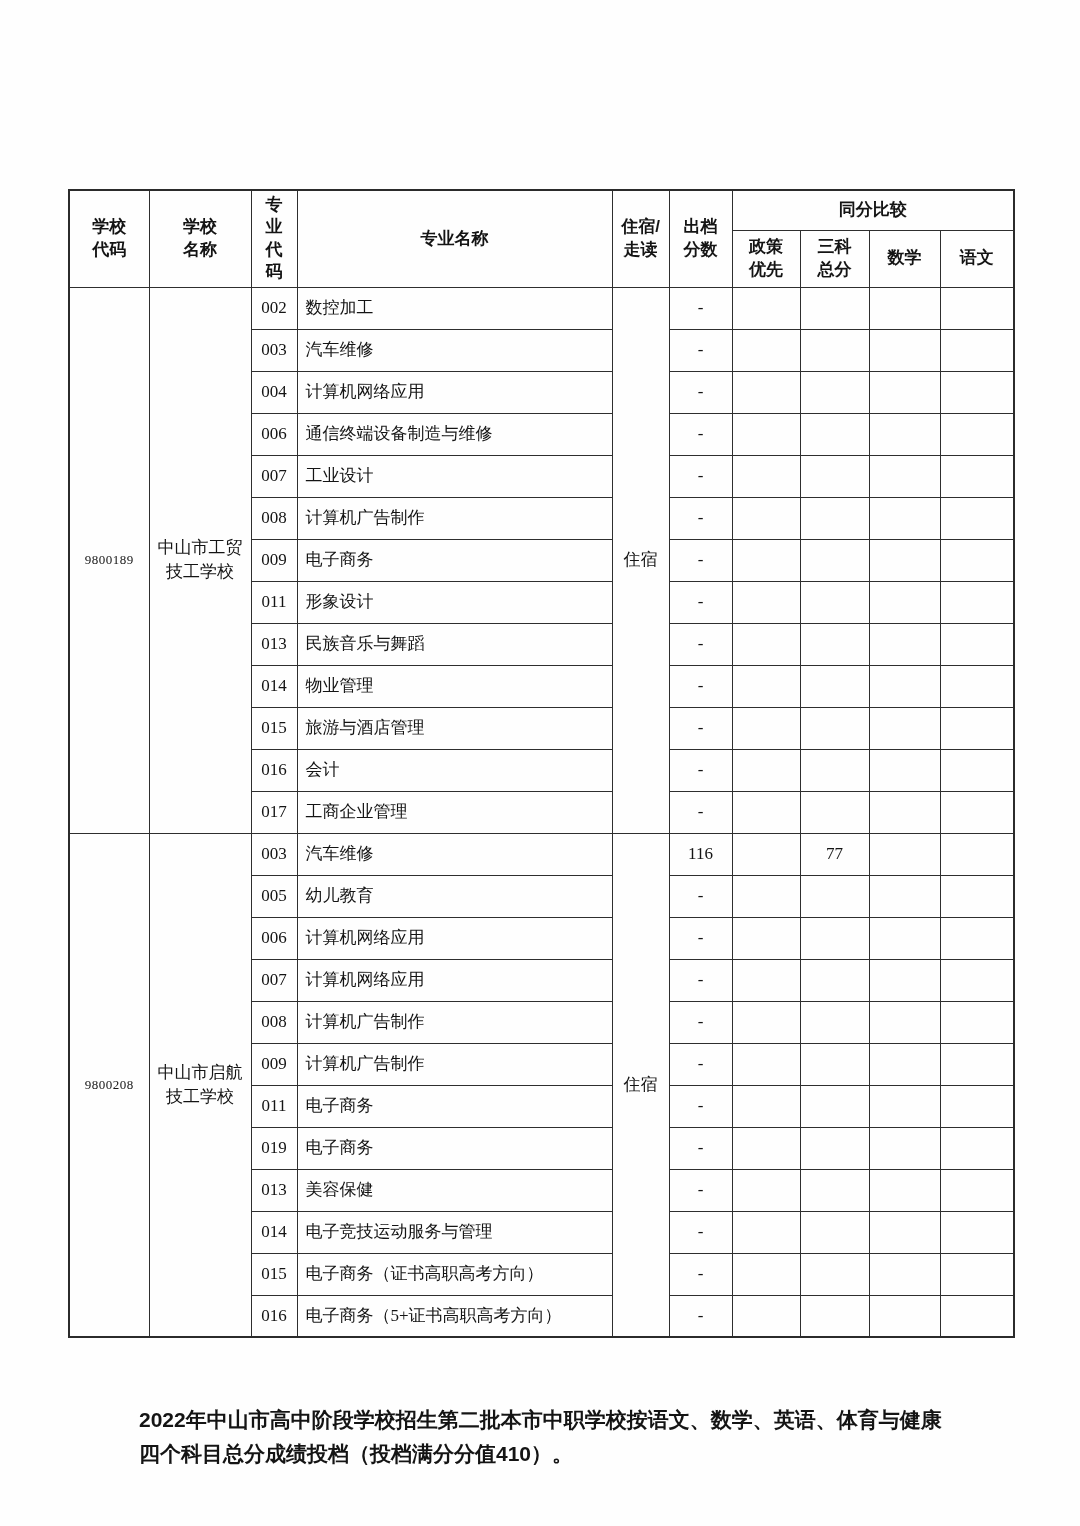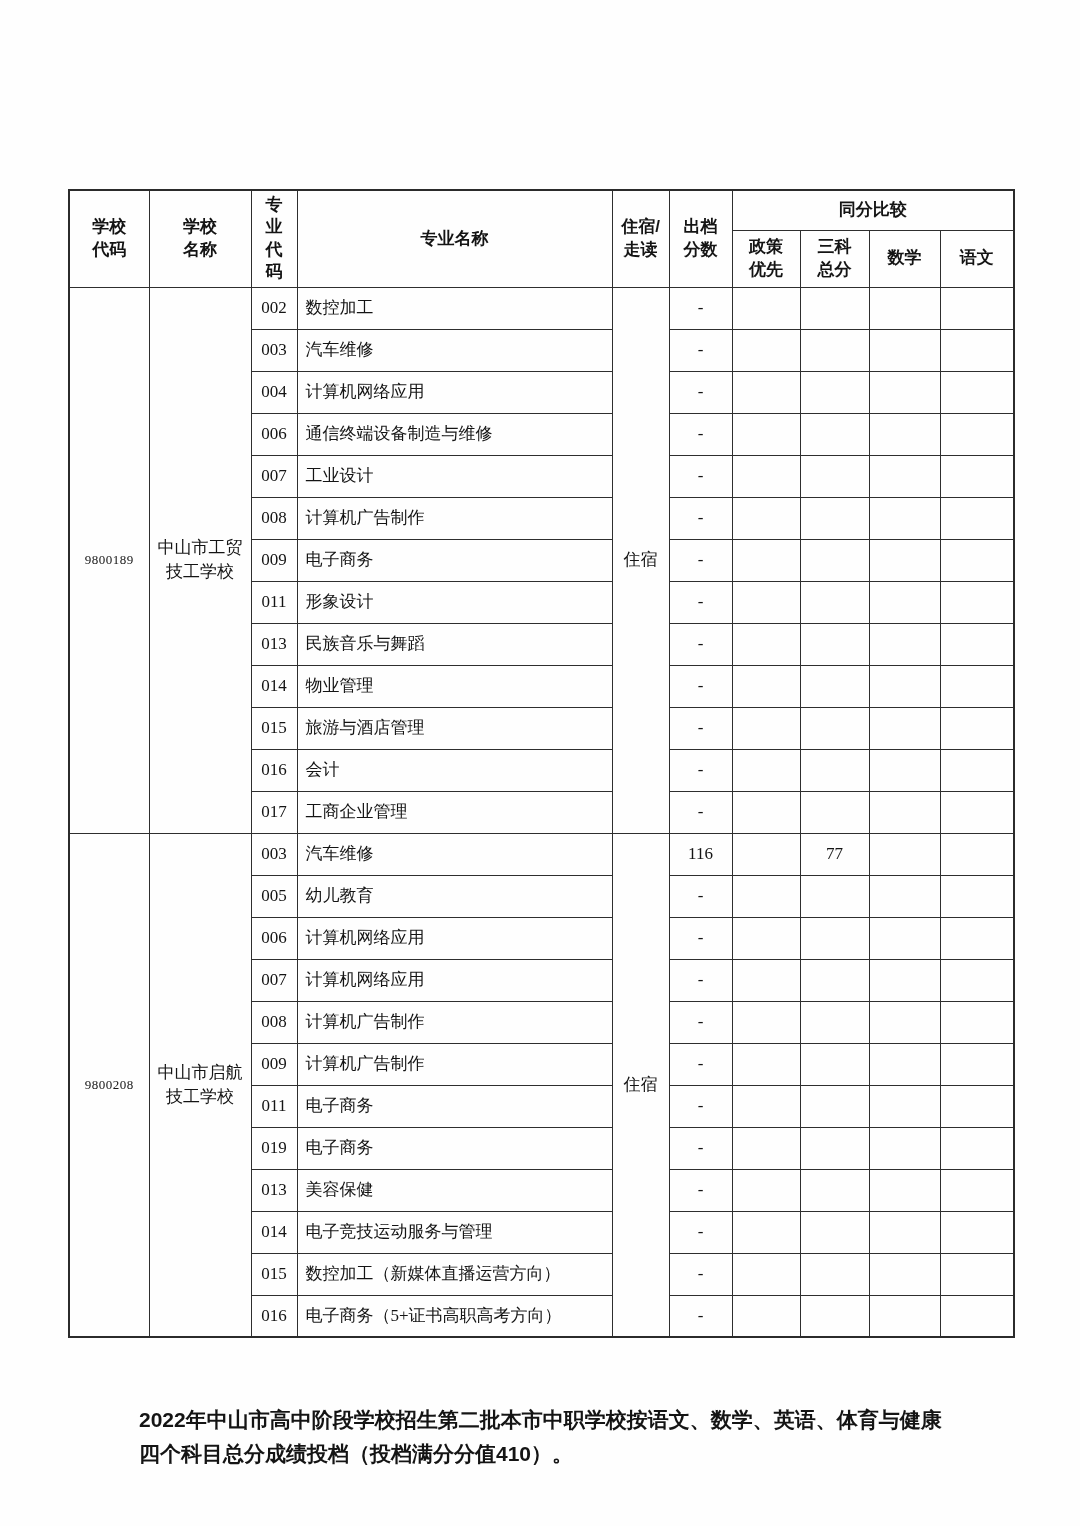--- a/index.html
+++ b/index.html
@@ -319,21 +319,21 @@
           <td class="center">014</td>
           <td class="left">电子竞技运动服务与管理</td>
           <td class="center">-</td>
           <td class="center"></td>
           <td class="center"></td>
           <td class="center"></td>
           <td class="center"></td>
         </tr>
         <tr>
           <td class="center">015</td>
-          <td class="left">数控加工（新媒体直播运营方向）</td>
+          <td class="left">电子商务（证书高职高考方向）</td>
           <td class="center">-</td>
           <td class="center"></td>
           <td class="center"></td>
           <td class="center"></td>
           <td class="center"></td>
         </tr>
         <tr>
           <td class="center">016</td>
           <td class="left">电子商务（5+证书高职高考方向）</td>
           <td class="center">-</td>

